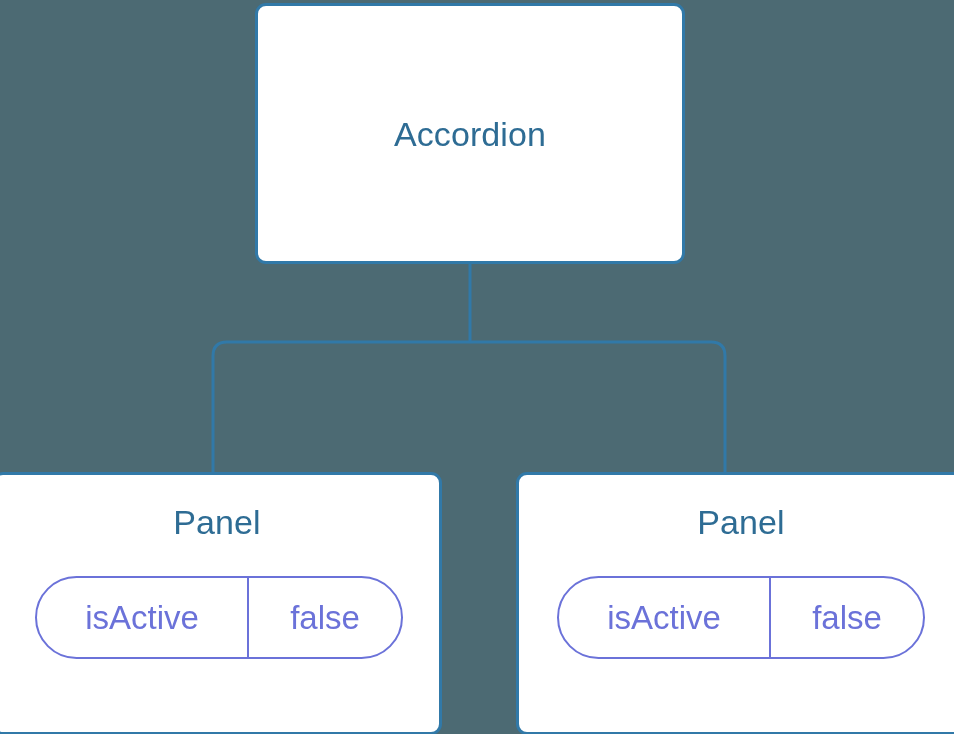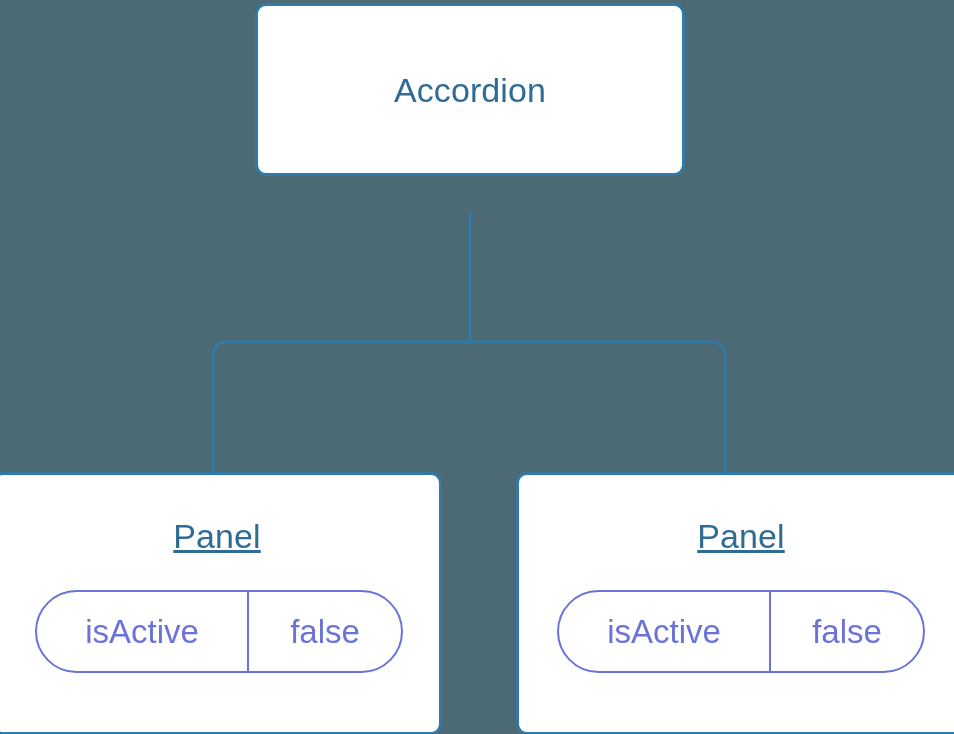--- a/index.html
+++ b/index.html
@@ -50,36 +50,35 @@
     line-height: 1;
     letter-spacing: 0.1px;
     white-space: nowrap;
   }
 
   
   #node-accordion {
     left: 255px;
     top: 3px;
     width: 430px;
-    height: 173px;
+    height: 261px;
     justify-content: center;
   }
 
   
   .panel-node {
     top: 472px;
     height: 263px;
     justify-content: flex-start;
   }
   #node-panel-left  { left: -8px;  width: 450px; }
   #node-panel-right { left: 516px; width: 450px; }
 
   .panel-node .node-title {
-    margin-top: 44px;
-    text-decoration: underline;
+    margin-top: 30px;
   }
 
   
   .prop-pill {
     margin-top: 37px;
     height: 83px;
     display: flex;
     align-items: stretch;
     border: 2px solid #6b72d9;
     border-radius: 52px;

